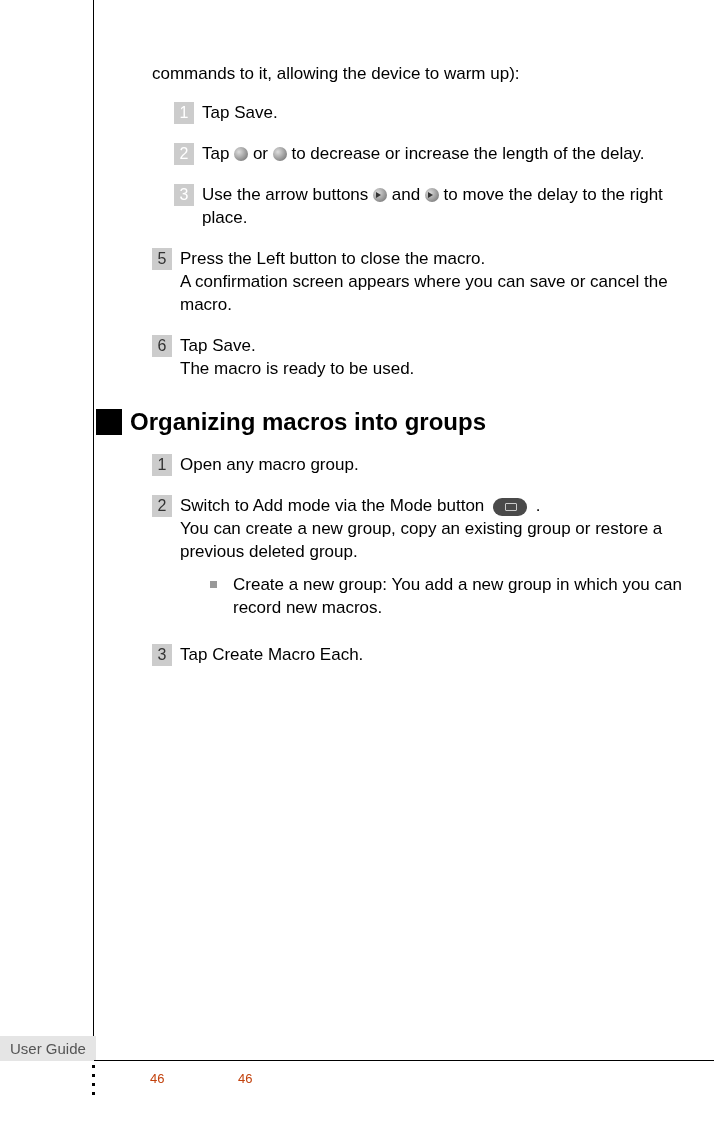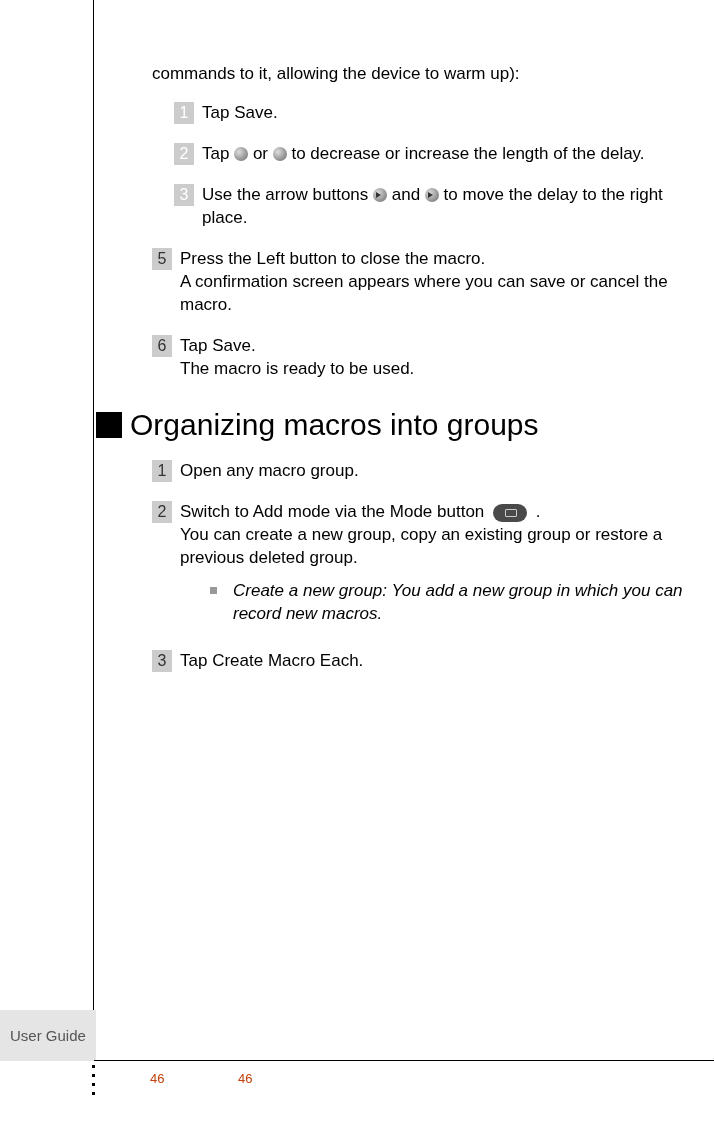--- a/index.html
+++ b/index.html
@@ -72,38 +72,37 @@
       margin-left: -56px;
     }
     .section-square {
       width: 26px;
       height: 26px;
       background: #000000;
       margin-right: 8px;
       flex-shrink: 0;
     }
     .section-header {
-      font-size: 30px;
-      font-weight: normal;
+      font-size: 24px;
+      font-weight: bold;
     }
     .paragraph {
       font-size: 17px;
       line-height: 1.35;
       margin-bottom: 18px;
       margin-left: -22px;
     }
     .bullet-list {
       margin-left: 30px;
       margin-top: 10px;
     }
     .bullet-item {
       display: flex;
       margin-bottom: 6px;
       align-items: flex-start;
-      font-style: italic;
     }
     .bullet-square {
       width: 7px;
       height: 7px;
       background: #999999;
       margin-right: 16px;
       margin-top: 7px;
       flex-shrink: 0;
     }
     .bullet-text {
@@ -116,21 +115,21 @@
       bottom: 60px;
       left: 0;
       width: 715px;
       height: 28px;
     }
     .footer-tab {
       position: absolute;
       left: 0;
       bottom: 2px;
       background: #e5e5e5;
-      padding: 17px 10px;
+      padding: 4px 10px;
       font-size: 15px;
       color: #555555;
       margin-top: 18px;
     }
     .footer-rule {
       position: absolute;
       left: 94px;
       top: 25px;
       width: 620px;
       height: 1px;

